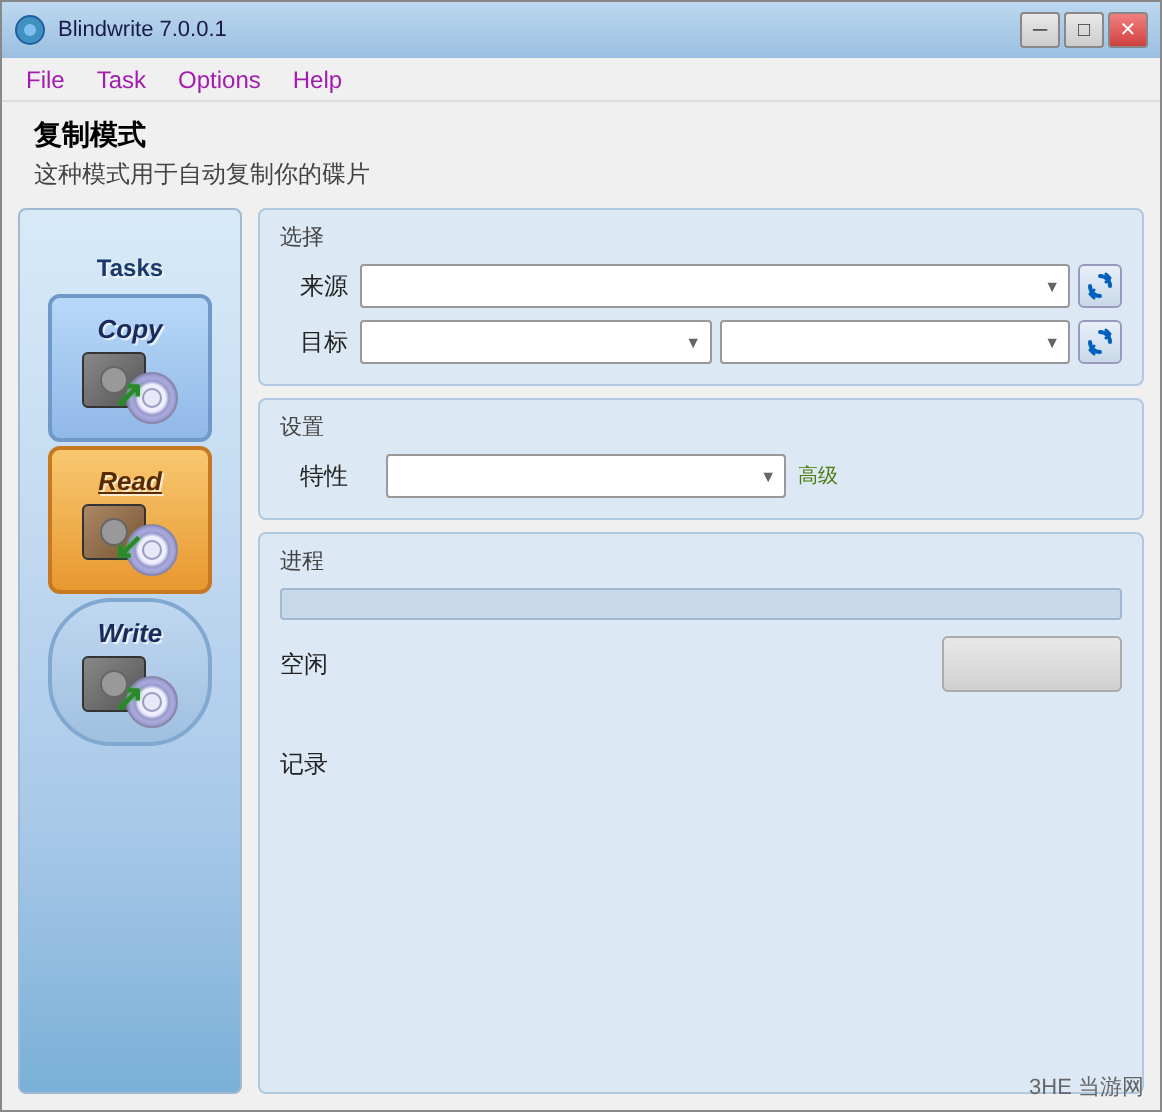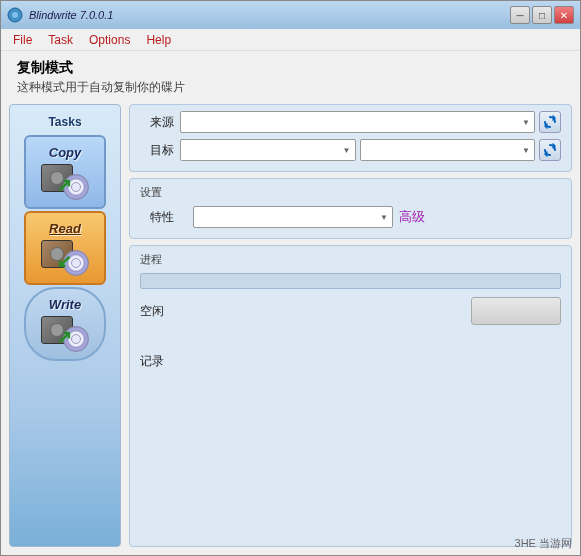--- a/index.html
+++ b/index.html
@@ -40,21 +40,20 @@
 
     .title-icon {
       width: 16px;
       height: 16px;
     }
 
     .title-text {
       font-size: 11px;
       color: #1a1a4a;
       font-weight: normal;
-      font-style: italic;
     }
 
     .title-buttons {
       display: flex;
       gap: 2px;
     }
 
     .title-btn {
       width: 20px;
       height: 18px;
@@ -81,21 +80,21 @@
       display: flex;
       align-items: center;
       padding: 0 4px;
       border-bottom: 1px solid #ddd;
       flex-shrink: 0;
     }
 
     .menu-item {
       padding: 2px 8px;
       font-size: 12px;
-      color: #b91c1c;
+      color: #a21caf;
       cursor: pointer;
     }
 
     
     .page-header {
       padding: 8px 16px 4px 16px;
       flex-shrink: 0;
     }
 
     .page-title {
@@ -121,21 +120,21 @@
 
     
     .sidebar {
       width: 112px;
       background: linear-gradient(to bottom, #d8eaf8 0%, #c0d8f0 40%, #a8c8e8 70%, #7ab0d8 100%);
       border: 1px solid #a0b8d0;
       border-radius: 4px;
       display: flex;
       flex-direction: column;
       align-items: center;
-      padding: 10px 4px;
+      padding: 22px 4px;
       gap: 2px;
       flex-shrink: 0;
     }
 
     .sidebar-title {
       font-size: 12px;
       font-weight: bold;
       color: #1a3a6a;
       margin-bottom: 4px;
       text-shadow: 1px 1px 0 rgba(255,255,255,0.6);
@@ -352,22 +351,22 @@
       display: flex;
       align-items: center;
       gap: 6px;
     }
 
     .prop-select {
       width: 200px;
     }
 
     .advanced-label {
-      font-size: 13px;
-      color: #a21caf;
+      font-size: 10px;
+      color: #4d7c0f;
     }
 
     
     .progress-bar-container {
       height: 16px;
       background: #c8d8e8;
       border: 1px solid #a0b8d0;
       border-radius: 2px;
       margin-bottom: 8px;
       overflow: hidden;
@@ -496,20 +495,21 @@
             <div class="disk-hdd"></div>
             <div class="disk-cd"></div>
             <span class="arrow-icon">↗</span>
           </div>
         </div>
       </div>
 
       <div class="right-panel">
 
         <div class="section-group">
+          <div class="section-legend">选择</div>
 
           <div class="source-row">
             <span class="form-label">来源</span>
             <div class="select-wrapper">
               <div class="select-box" style="flex:1;"></div>
               <div class="refresh-btn">
                 <svg width="14" height="14" viewBox="0 0 14 14">
                   <path d="M7 2 A5 5 0 0 1 12 7" stroke="#0060c0" stroke-width="2" fill="none" stroke-linecap="round"></path>
                   <path d="M10 1 L12 3 L10 5" stroke="#0060c0" stroke-width="1.5" fill="none" stroke-linecap="round" stroke-linejoin="round"></path>
                   <path d="M7 12 A5 5 0 0 1 2 7" stroke="#0060c0" stroke-width="2" fill="none" stroke-linecap="round"></path>

